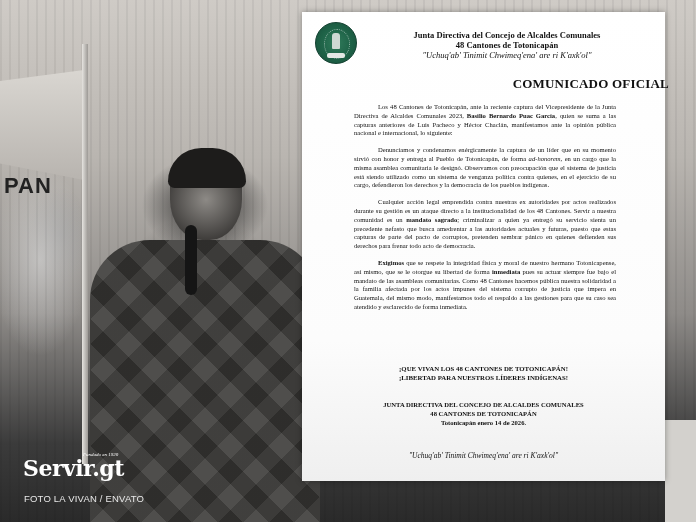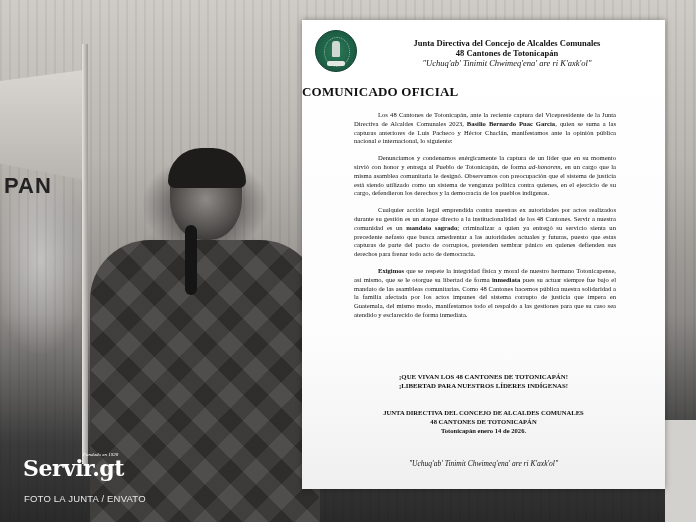--- a/index.html
+++ b/index.html
@@ -32,34 +32,33 @@
       repeating-linear-gradient(-45deg, rgba(255,255,255,0.05) 0 18px, rgba(0,0,0,0.1) 18px 36px),
       #3a3937; }
   .mic { position:absolute; left:185px; top:225px; width:12px; height:70px; background:#151515; border-radius:6px; }
   .sign-right { position:absolute; left:665px; top:420px; width:31px; height:102px; background:#d3d1cd; }
 
   .doc {
     position:absolute; left:302px; top:12px; width:363px; height:469px;
     background:linear-gradient(180deg,#ffffff 0%, #fcfcfc 70%, #efefef 100%);
     box-shadow: 0 0 6px rgba(0,0,0,0.35);
     color:#111;
-    margin-top:8px;
   }
   .logo {
     position:absolute; left:13px; top:10px; width:40px; height:40px; border-radius:50%;
     background:radial-gradient(circle at 50% 50%, #2f7a5a 0%, #1e6247 55%, #174e39 100%);
     border:1px solid #124030;
   }
   .logo-inner { position:absolute; left:8px; top:6px; width:24px; height:28px; border-radius:50%; border:1px dotted rgba(255,255,255,0.5); }
   .logo-figure { position:absolute; left:16px; top:10px; width:8px; height:16px; background:#cfd8d3; border-radius:3px 3px 1px 1px; }
   .logo-band { position:absolute; left:11px; top:30px; width:18px; height:5px; background:#e3e8e5; border-radius:2px; }
   .hdr { position:absolute; left:60px; top:18px; width:290px; text-align:center; font-size:8.5px; line-height:10px; }
   .hdr .b { font-weight:bold; }
   .hdr .i { font-style:italic; }
-  .title { position:absolute; left:0; top:64px; width:367px; text-align:left; font-weight:bold; font-size:13px; letter-spacing:0.2px; }
+  .title { position:absolute; left:0; top:64px; width:367px; text-align:right; font-weight:bold; font-size:13px; letter-spacing:0.2px; }
   .body { position:absolute; left:52px; top:91px; width:262px; font-size:6.6px; line-height:8.8px; text-align:justify; }
   .body p { margin:0 0 8px 0; text-indent:24px; }
   .body b { font-weight:bold; }
   .body i { font-style:italic; }
   .slogans { position:absolute; left:0; top:352px; width:363px; text-align:center; font-weight:bold; font-size:6.8px; line-height:9px; }
   .sign { position:absolute; left:0; top:388px; width:363px; text-align:center; font-weight:bold; font-size:6.6px; line-height:9px; }
   .motto { position:absolute; left:0; top:439px; width:363px; text-align:center; font-style:italic; font-size:7.5px; }
 
   .brand { position:absolute; left:23px; top:455px; font-family:"DejaVu Serif", serif; font-weight:bold; font-size:22px; color:#ffffff; letter-spacing:-0.5px; }
   .brand-sub { position:absolute; left:83px; top:452px; font-family:"Liberation Serif", serif; font-style:italic; font-size:5px; color:#ffffff; }
@@ -110,13 +109,13 @@
     <div>JUNTA DIRECTIVA DEL CONCEJO DE ALCALDES COMUNALES</div>
     <div>48 CANTONES DE TOTONICAPÁN</div>
     <div>Totonicapán enero 14 de 2026.</div>
   </div>
 
   <div class="motto">"Uchuq'ab' Tinimit Chwimeq'ena' are ri K'axk'ol"</div>
 </div>
 
 <div class="brand-sub">Fundado en 1920</div>
 <div class="brand">Servir.gt</div>
-<div class="credit">FOTO LA JUNTA / ENVATO</div>
+<div class="credit">FOTO LA VIVAN / ENVATO</div>
 
 </body></html>

